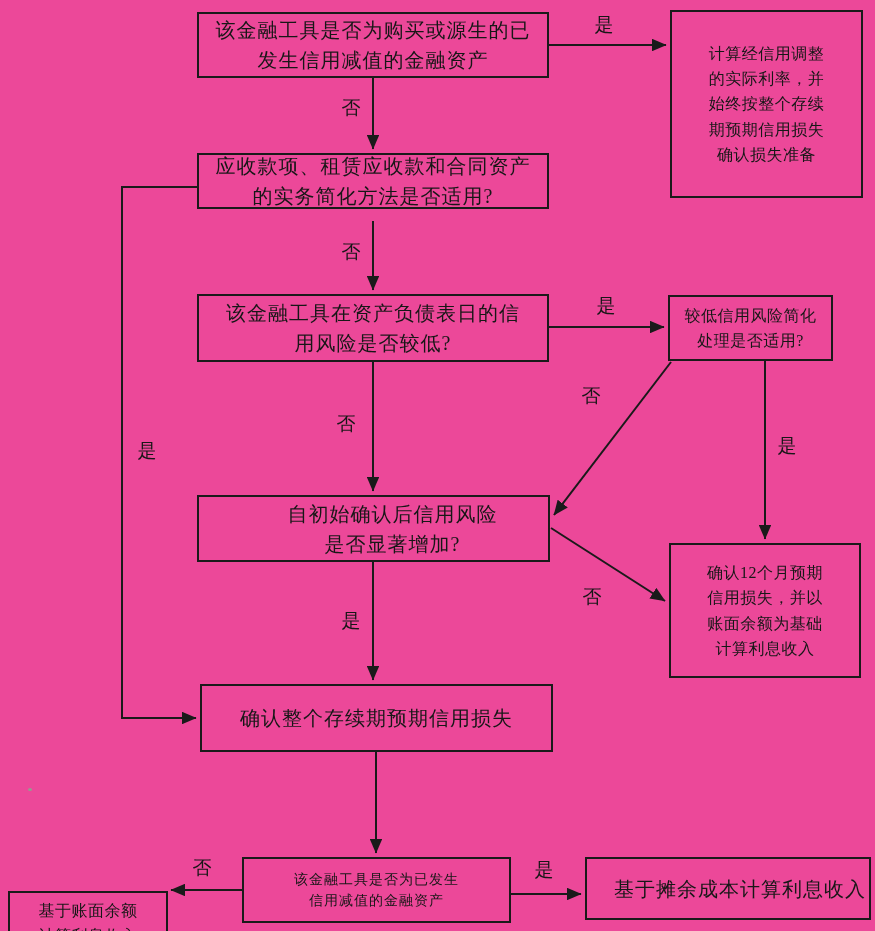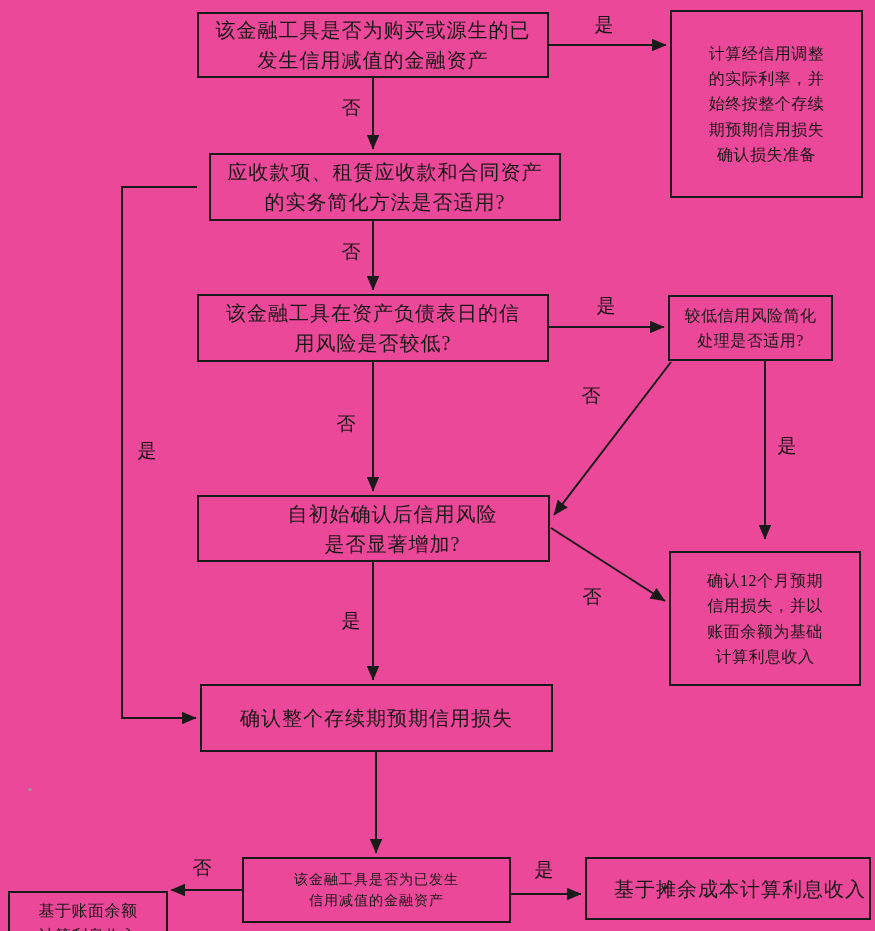--- a/index.html
+++ b/index.html
@@ -88,33 +88,33 @@
 
   <div class="node" style="left:197px; top:12px; width:352px; height:66px;">该金融工具是否为购买或源生的已
 发生信用减值的金融资产</div>
 
   <div class="node small" style="left:670px; top:10px; width:193px; height:188px;">计算经信用调整
 的实际利率，并
 始终按整个存续
 期预期信用损失
 确认损失准备</div>
 
-  <div class="node" style="left:197px; top:153px; width:352px; height:68px;margin-left:12px;">应收款项、租赁应收款和合同资产
+  <div class="node" style="left:197px; top:153px; width:352px; height:56px;">应收款项、租赁应收款和合同资产
 的实务简化方法是否适用?</div>
 
   <div class="node" style="left:197px; top:294px; width:352px; height:68px;">该金融工具在资产负债表日的信
 用风险是否较低?</div>
 
   <div class="node small" style="left:668px; top:295px; width:165px; height:66px;">较低信用风险简化
 处理是否适用?</div>
 
   <div class="node" style="left:197px; top:495px; width:353px; height:67px;padding-left:38px;">自初始确认后信用风险
 是否显著增加?</div>
 
-  <div class="node small" style="left:669px; top:543px; width:192px; height:135px;margin-top:8px;">确认12个月预期
+  <div class="node small" style="left:669px; top:543px; width:192px; height:135px;">确认12个月预期
 信用损失，并以
 账面余额为基础
 计算利息收入</div>
 
   <div class="node" style="left:200px; top:684px; width:353px; height:68px;">确认整个存续期预期信用损失</div>
 
   <div class="node small" style="left:8px; top:857px; width:160px; height:64px;margin-top:34px;">基于账面余额
 计算利息收入</div>
 
   <div class="node" style="left:242px; top:857px; width:269px; height:66px; font-size:14px;">该金融工具是否为已发生

